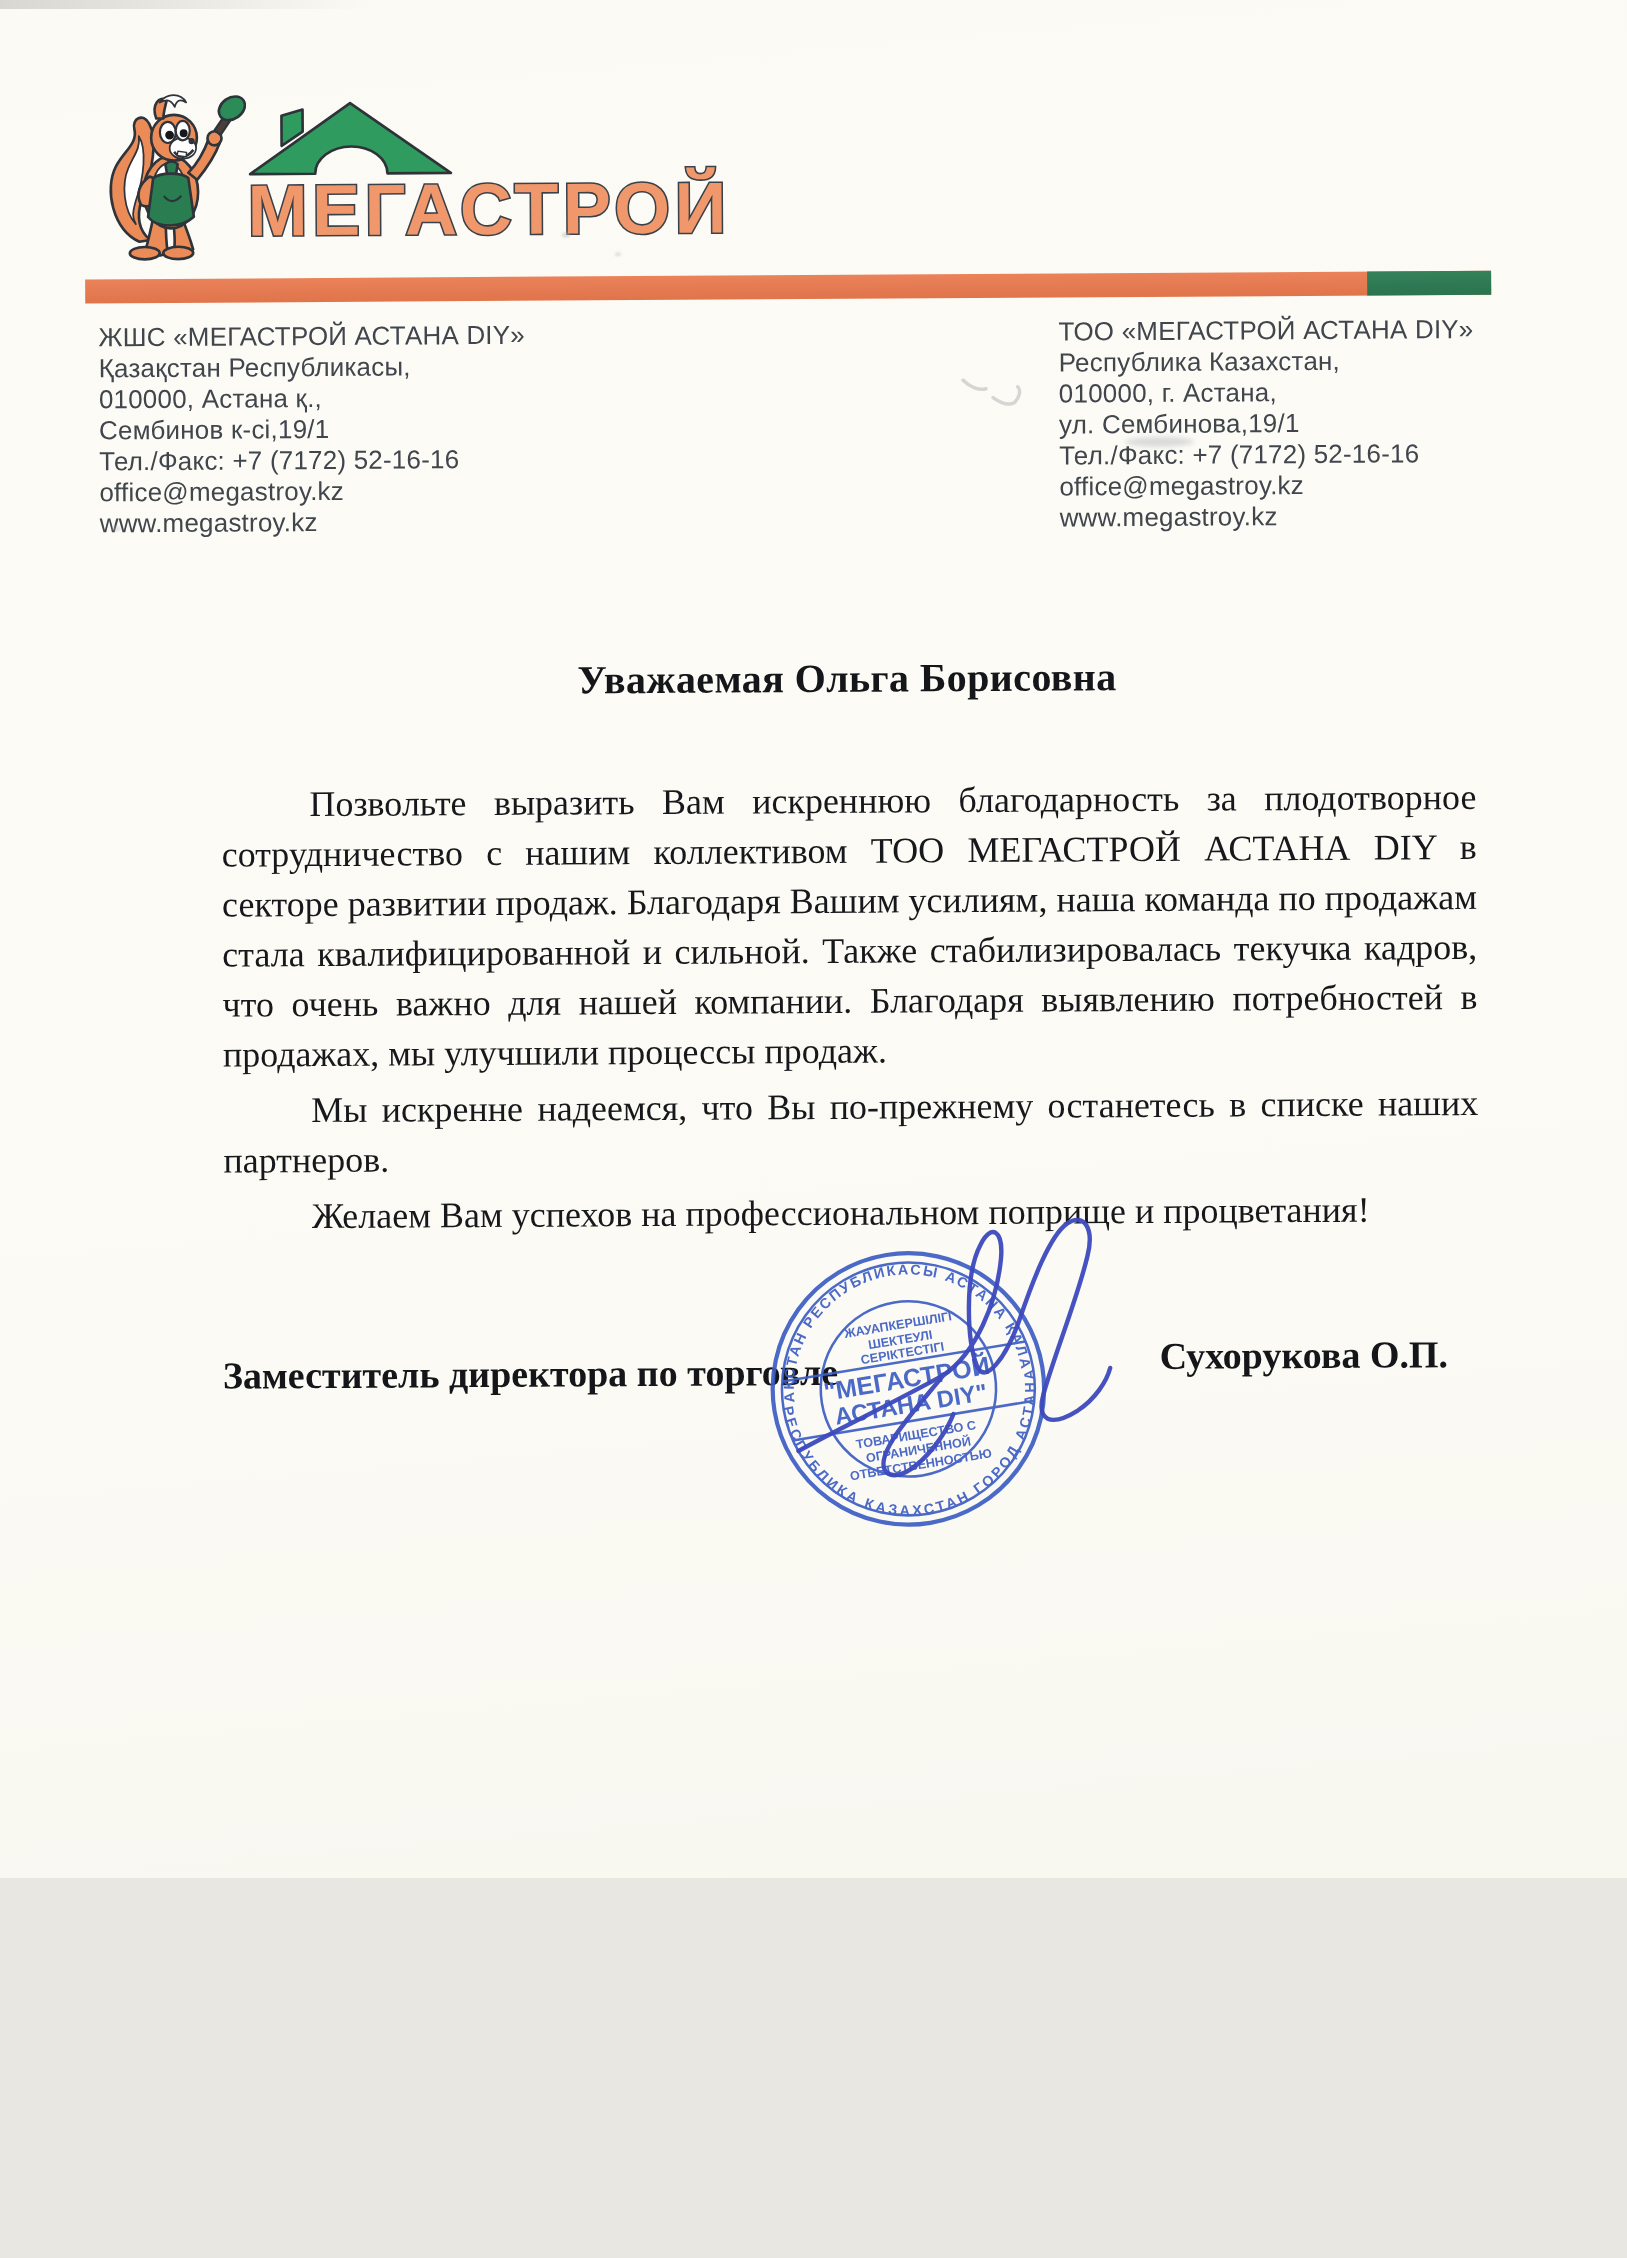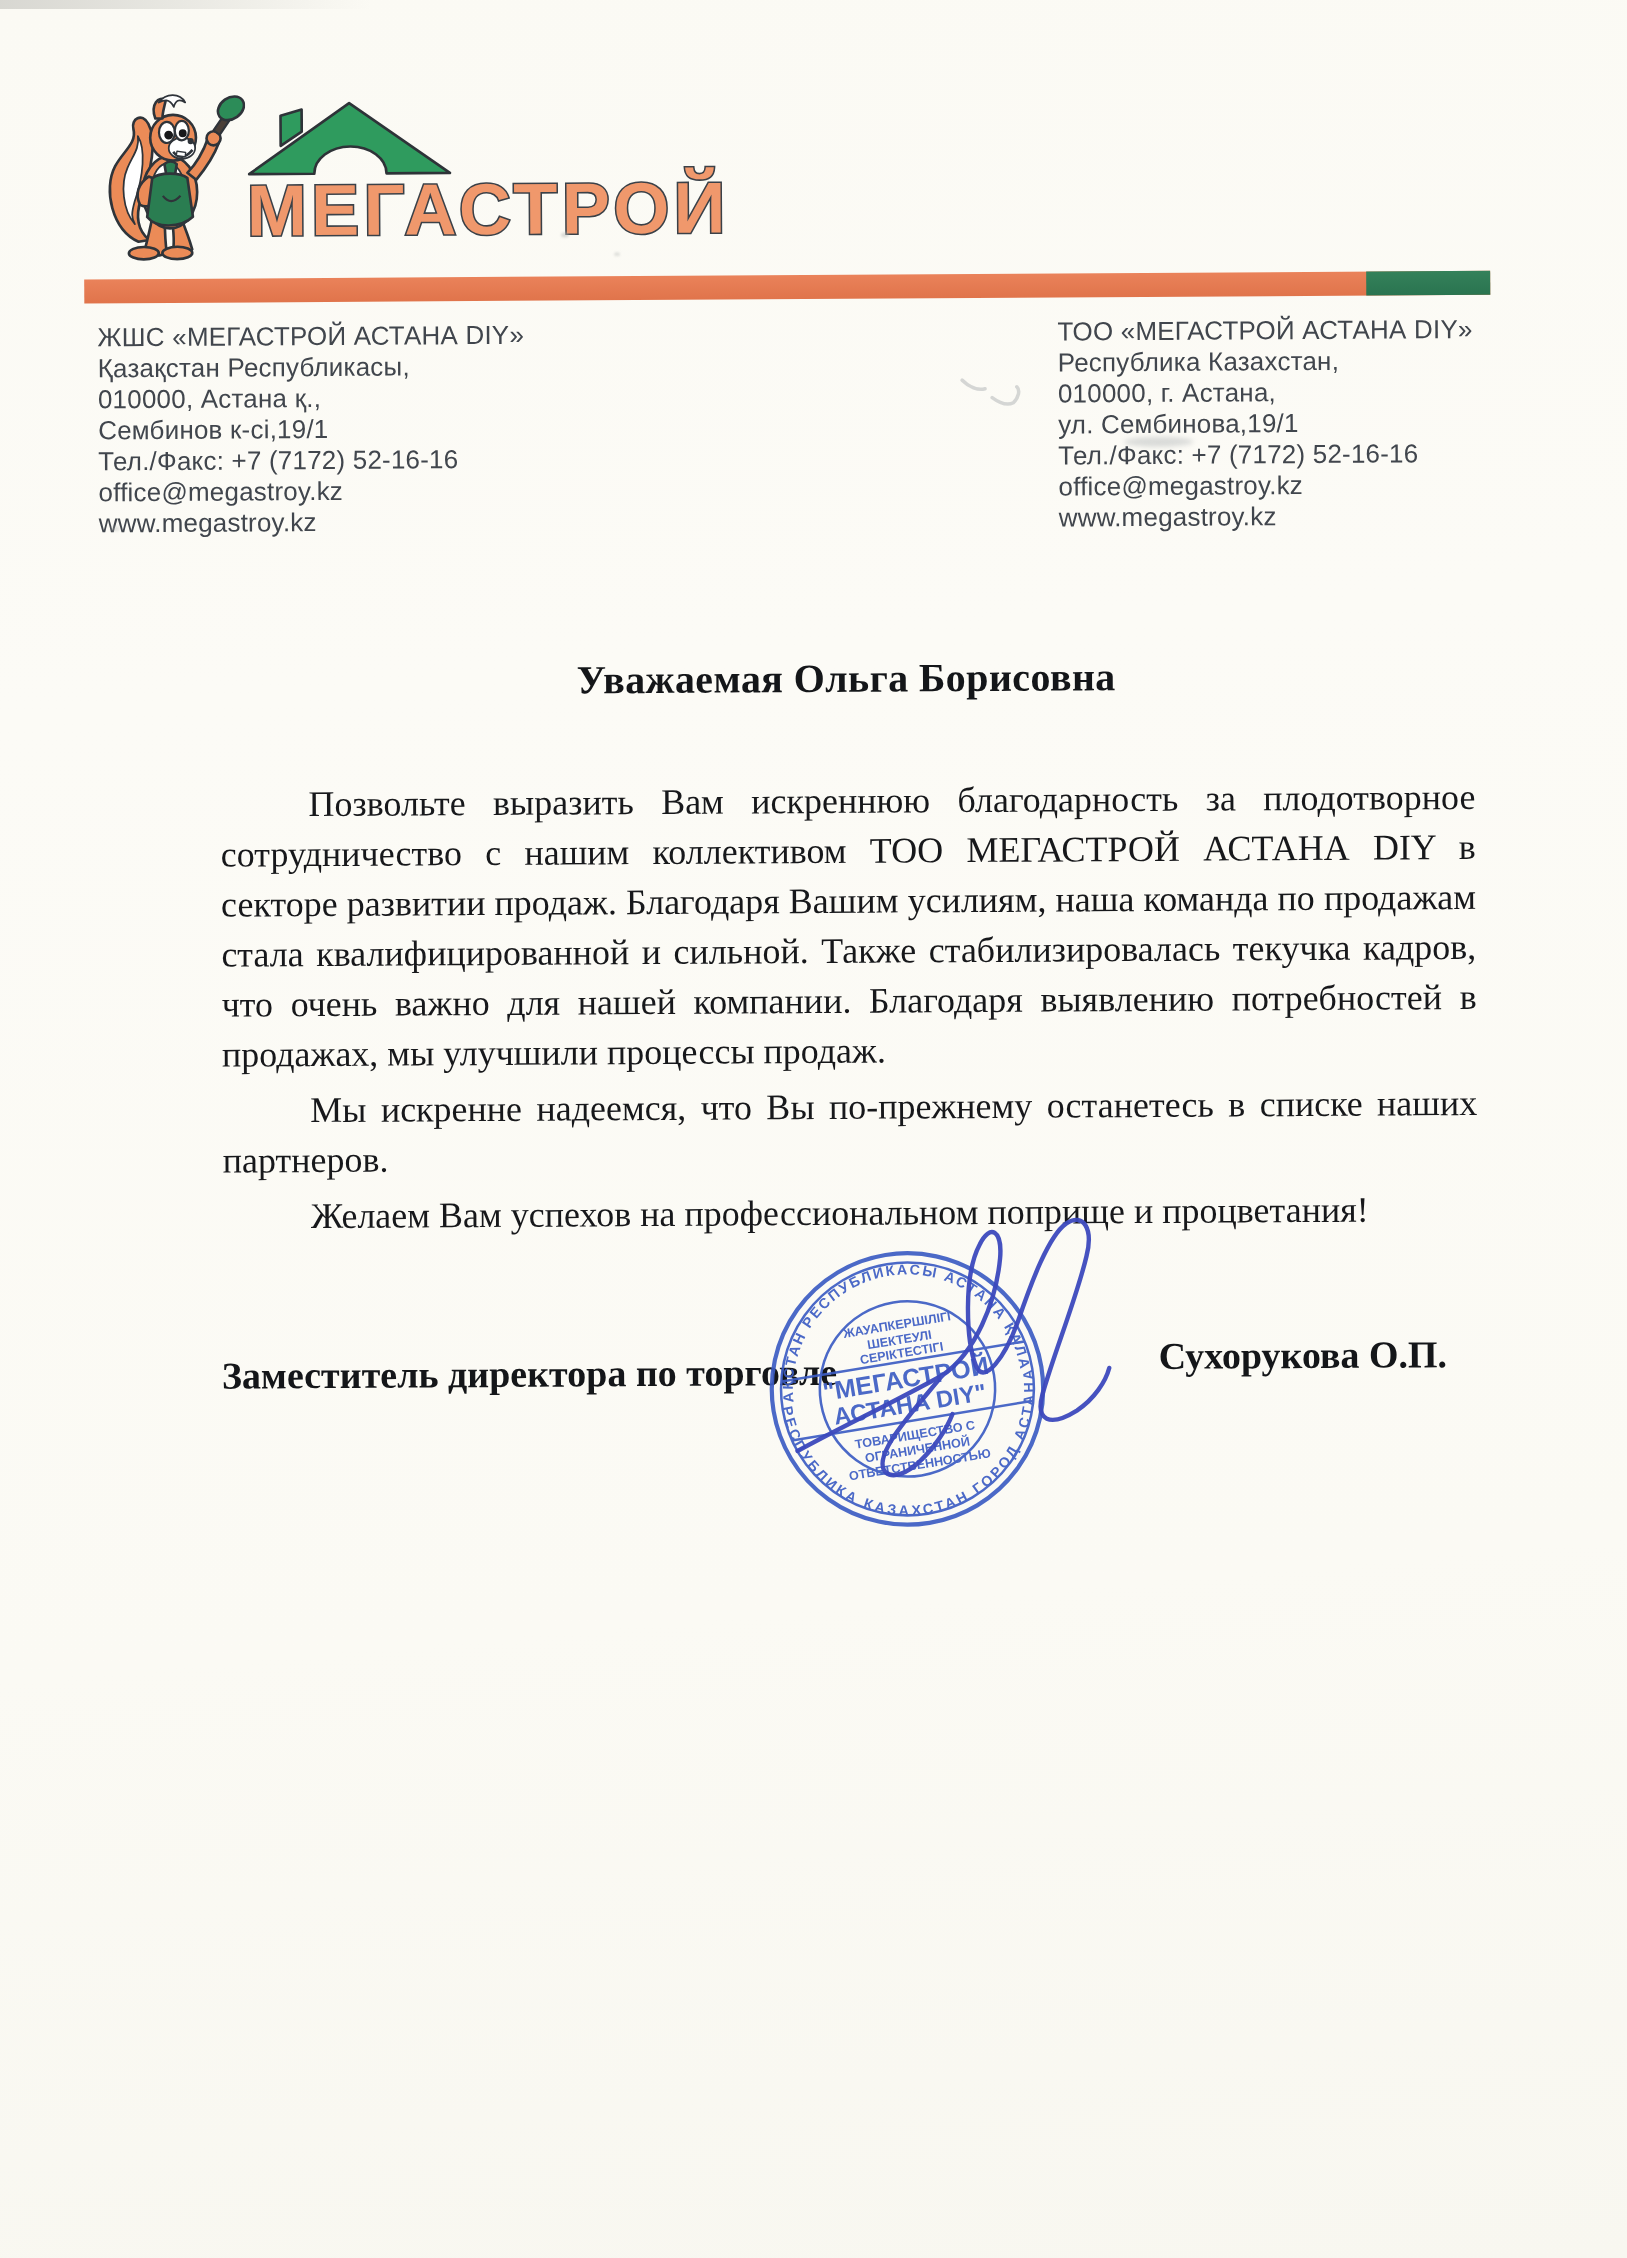--- a/index.html
+++ b/index.html
@@ -1,18 +1,18 @@
 <!DOCTYPE html>
 <html lang="ru" style="font-size:14px"><head>
 <meta charset="utf-8">
 <style>
   html,body{margin:0;padding:0;background:#e9e7e1;}
   #page{
     position:relative;
-    width:1628px;height:2258px;
+    width:1628px;height:1878px;
     background:linear-gradient(175deg,#fbfaf4 0%,#fcfbf6 30%,#fbfaf4 70%,#f8f7f0 100%);
     overflow:hidden;
     font-family:"Liberation Sans",sans-serif;
   }
   .rot{position:absolute;inset:0;transform:rotate(-0.35deg);transform-origin:50% 40%;}
 
   
   .squirrel{position:absolute;left:102px;top:81px;width:148px;height:176px;}
   .roof{position:absolute;left:250px;top:95px;width:208px;height:81px;}
   .brand{

